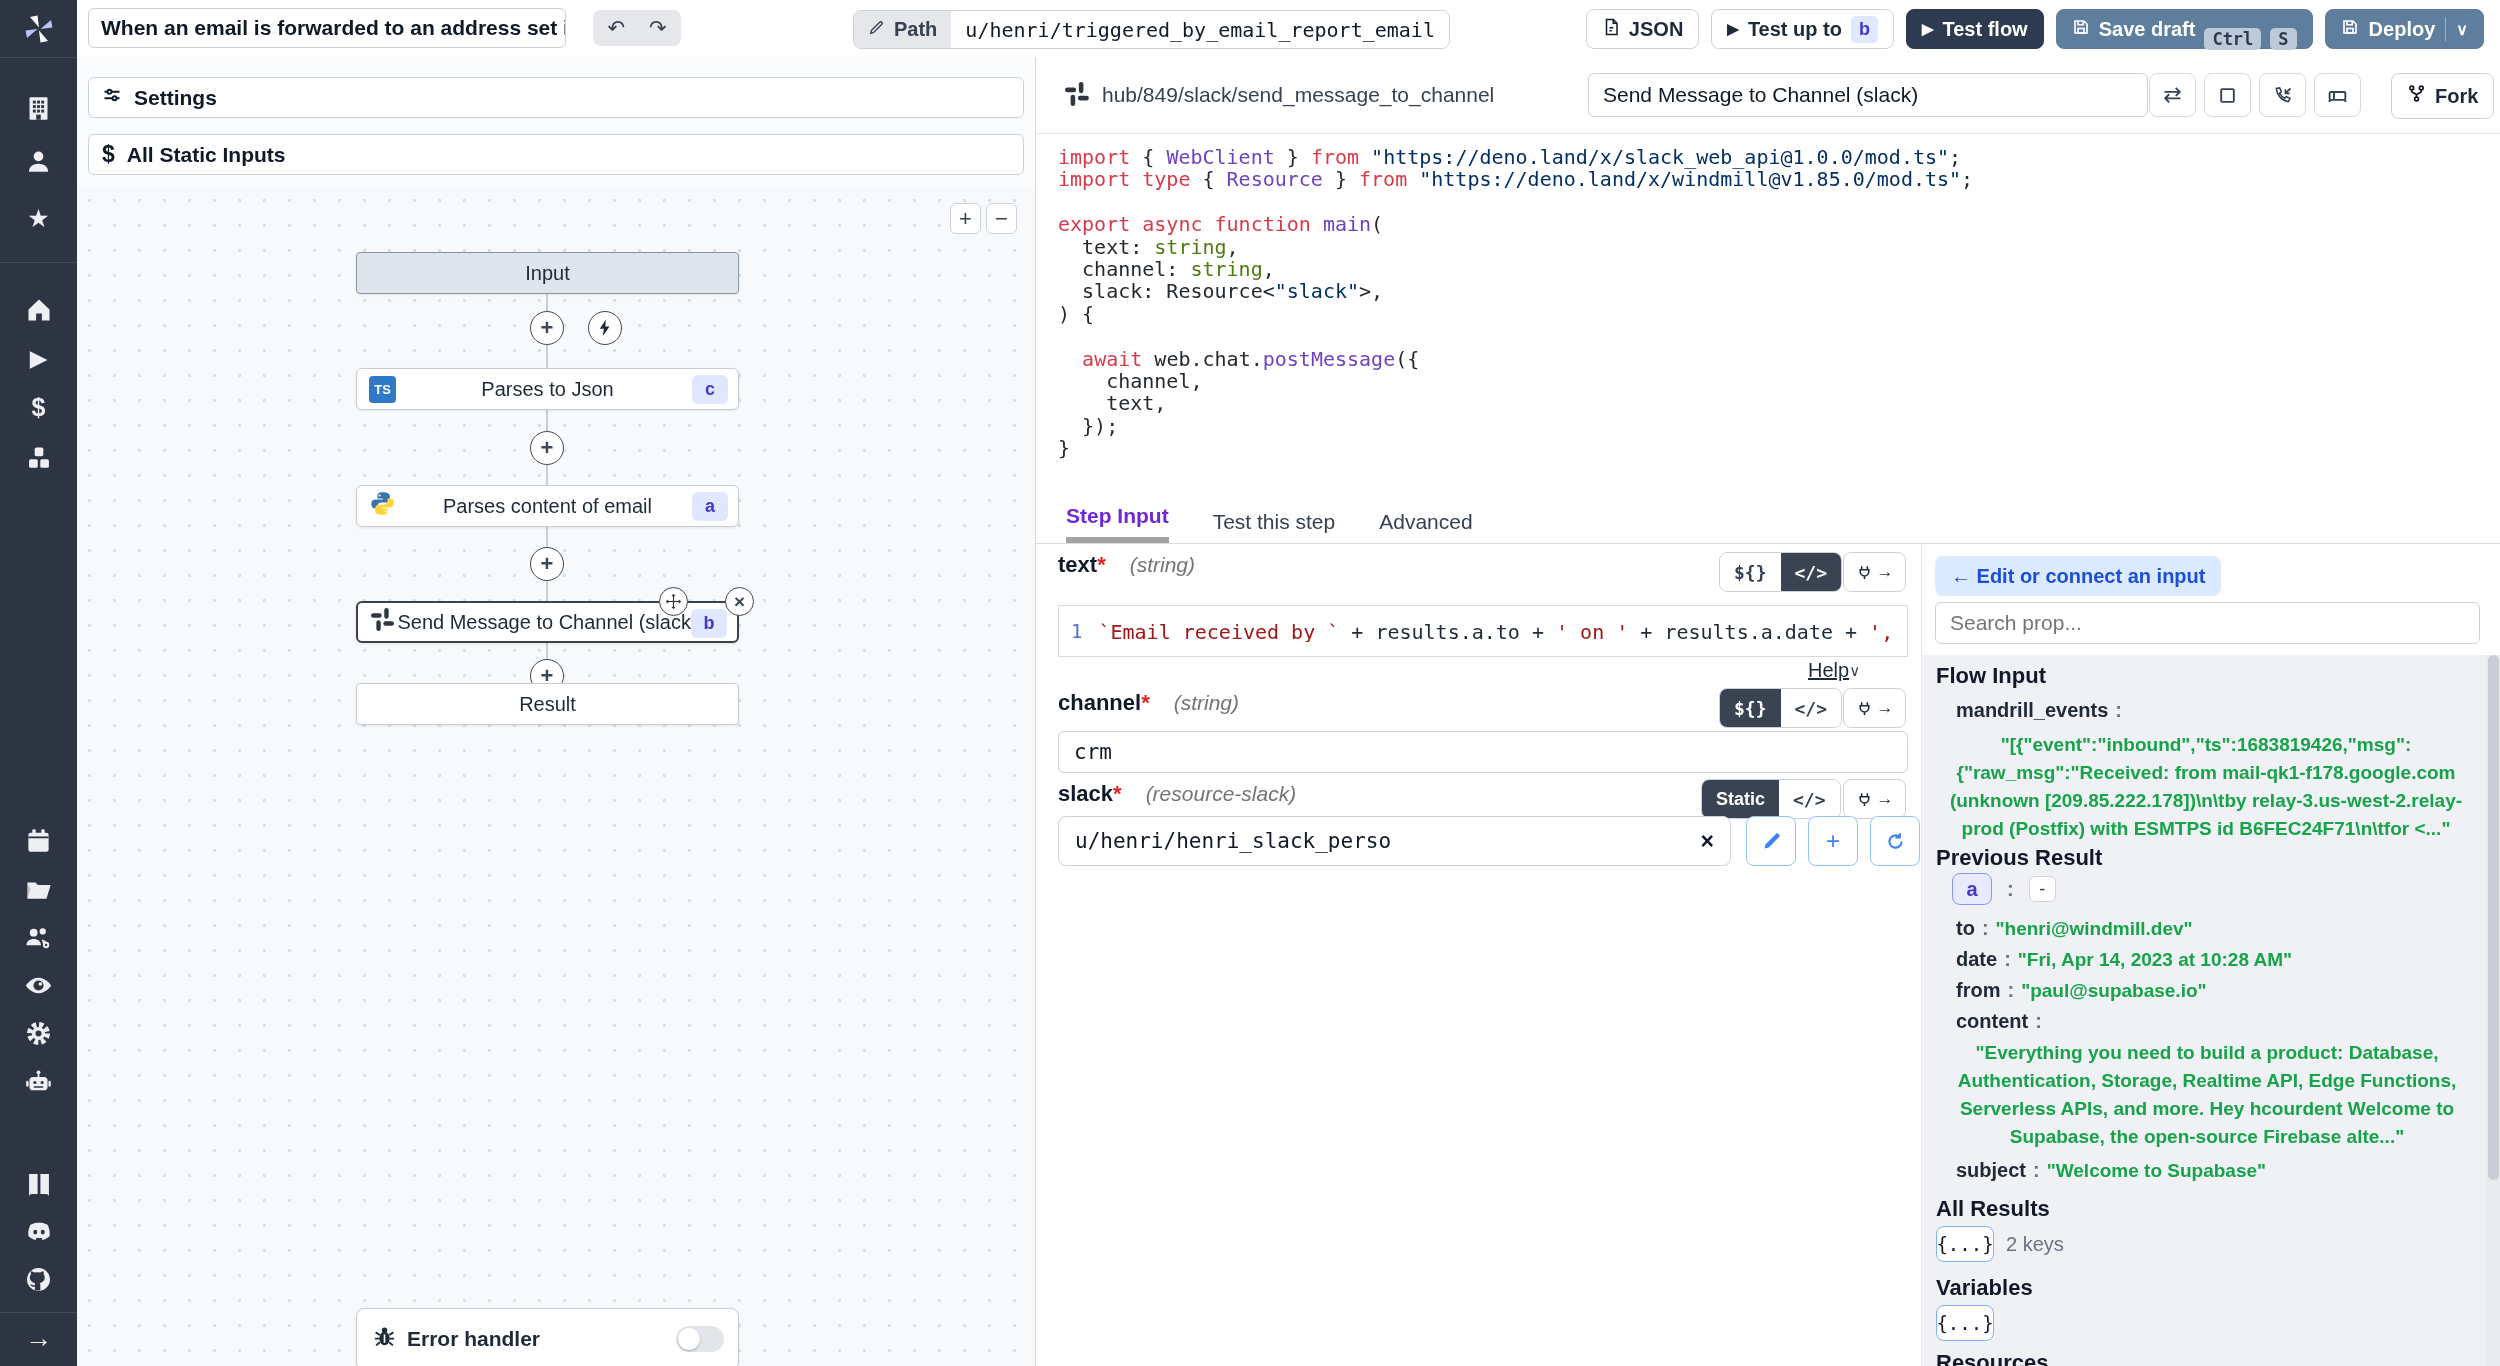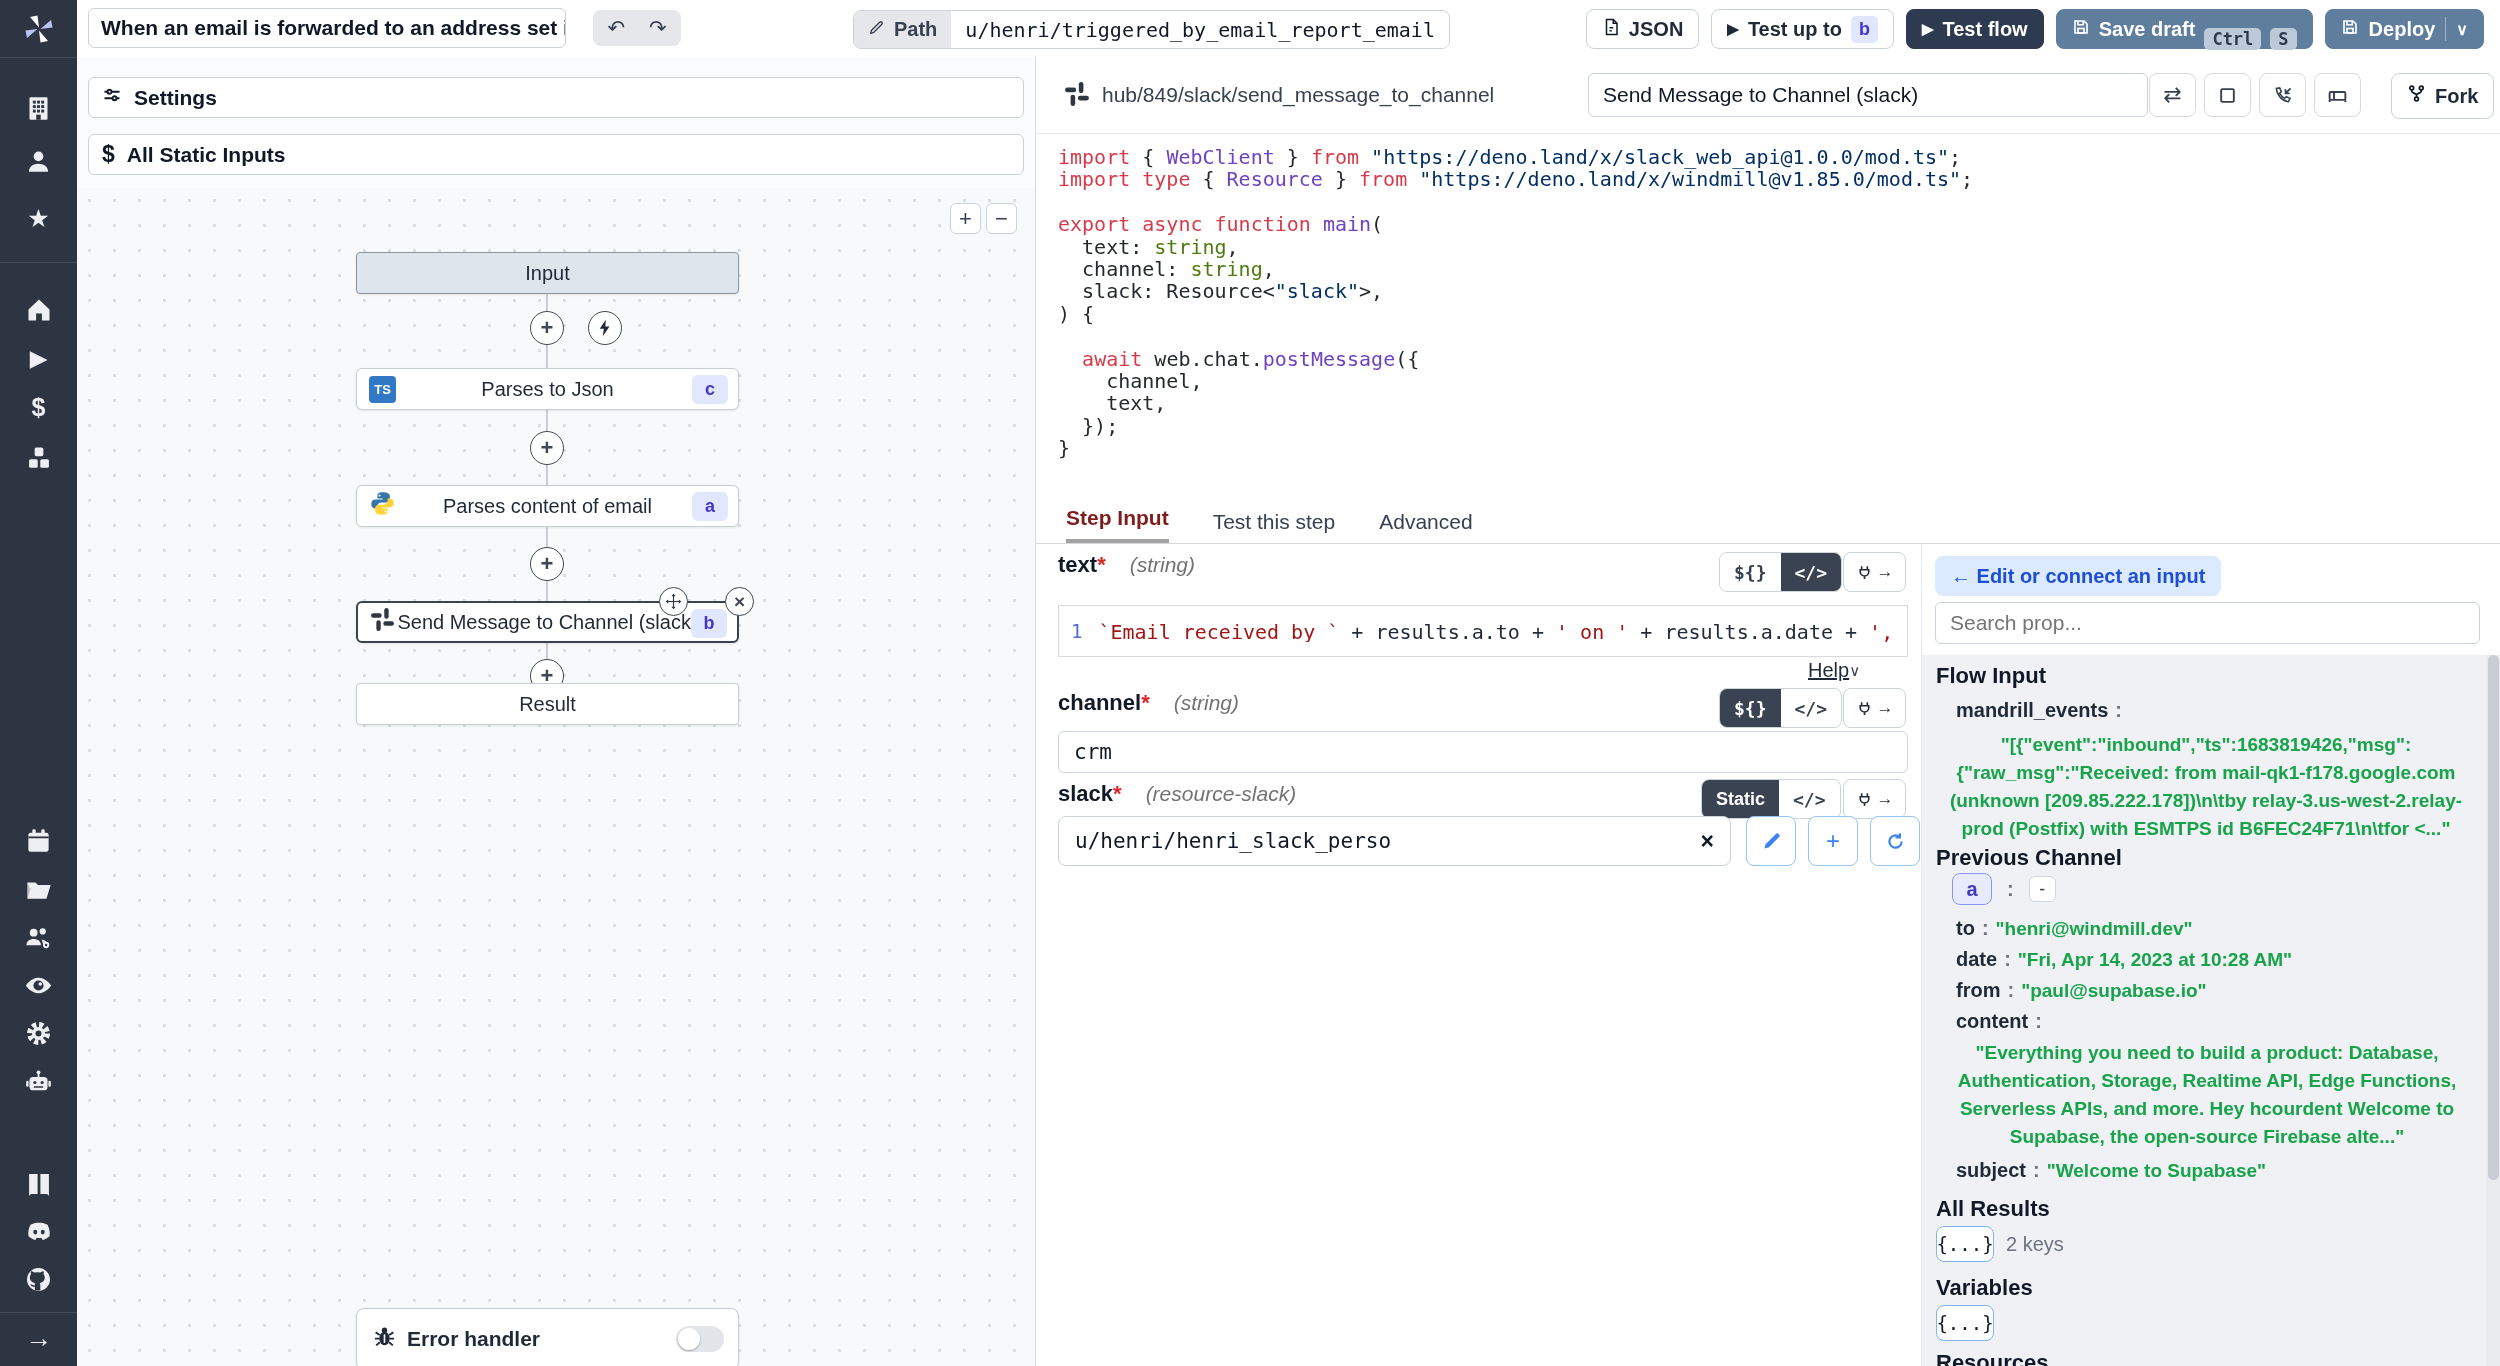--- a/index.html
+++ b/index.html
@@ -48,21 +48,21 @@
            display:flex;align-items:center;justify-content:center;font-size:22px;color:#374151;cursor:pointer;box-sizing:border-box;}
 
   
   .main{left:1035px;top:57px;width:1465px;height:1309px;background:#fff;border-left:1px solid #d6dadf;box-sizing:border-box;}
   .iconbtn{position:absolute;width:47px;height:44px;border:1px solid #d6dadf;border-radius:8px;background:#fff;
            display:flex;align-items:center;justify-content:center;color:#374151;cursor:pointer;box-sizing:border-box;}
   .cl{height:22.4px;white-space:pre;font-size:20px;font-family:"DejaVu Sans Mono",monospace;}
   .tk-k{color:#d73a49;}.tk-t{color:#6f42c1;}.tk-s{color:#032f62;}.tk-o{color:#4d7c0f;}.tk-p{color:#24292e;}
   .tk-es{color:#a31515;}.tk-ep{color:#1f2937;}
   .tab{font-size:21px;color:#374151;padding-bottom:9px;cursor:pointer;}
-  .tab.active{font-weight:bold;color:#7f1d1d;border-bottom:4px solid #a3a3a3;}
+  .tab.active{font-weight:bold;color:#6d28d9;border-bottom:6px solid #a3a3a3;}
   .flabel{font-size:22px;font-weight:bold;color:#111827;}
   .freq{color:#dc2626;font-weight:bold;font-size:22px;}
   .ftype{font-style:italic;color:#737373;font-size:21px;margin-left:24px;}
   .seg{display:flex;height:40px;border:1px solid #cbd2d9;border-radius:8px;overflow:hidden;box-sizing:border-box;}
   .seg>div{display:flex;align-items:center;justify-content:center;padding:0 14px;font-size:18px;
            font-family:"DejaVu Sans Mono",monospace;font-weight:bold;color:#374151;background:#fff;cursor:pointer;}
   .seg>div.on{background:#3a4351;color:#fff;}
   .plugbtn{width:63px;height:40px;border:1px solid #cbd2d9;border-radius:8px;background:#fff;display:flex;
            align-items:center;justify-content:center;gap:4px;color:#1f2937;cursor:pointer;box-sizing:border-box;}
   .resbtn{position:absolute;width:50px;height:50px;border:1.5px solid #93c5fd;border-radius:8px;background:#fff;
@@ -508,21 +508,21 @@
     <input class="ab inputbox" style="left: 13px; top: 58px; width: 545px; height: 42px; font-size: 21px; padding: 0px 14px; box-sizing: border-box; color: rgb(17, 24, 39); font-family: &quot;Liberation Sans&quot;, sans-serif;" placeholder="Search prop...">
 
     <div class="ctxgray">
       <div class="ab sect" style="left:14px;top:8px">Flow Input</div>
       <div class="ab flex" style="left:34px;top:44px">
         <span class="key">mandrill_events</span>
         <span class="colon">:</span>
       </div>
       <div class="ab gblock" style="left:20px;top:76px;width:528px">"[{"event":"inbound","ts":1683819426,"msg":{"raw_msg":"Received: from mail-qk1-f178.google.com (unknown [209.85.222.178])\n\tby relay-3.us-west-2.relay-prod (Postfix) with ESMTPS id B6FEC24F71\n\tfor &lt;..."</div>
 
-      <div class="ab sect" style="left:14px;top:190px">Previous Channel</div>
+      <div class="ab sect" style="left:14px;top:190px">Previous Result</div>
       <div class="ab flex" style="left:30px;top:218px;gap:8px">
         <span class="abadge">a</span>
         <span class="colon">:</span>
         <span class="minibadge">-</span>
       </div>
       <div class="ab flex" style="left:34px;top:262px">
         <span class="key">to</span>
           <span class="colon">:</span>
         <span class="gval">"henri@windmill.dev"</span>
       </div>

